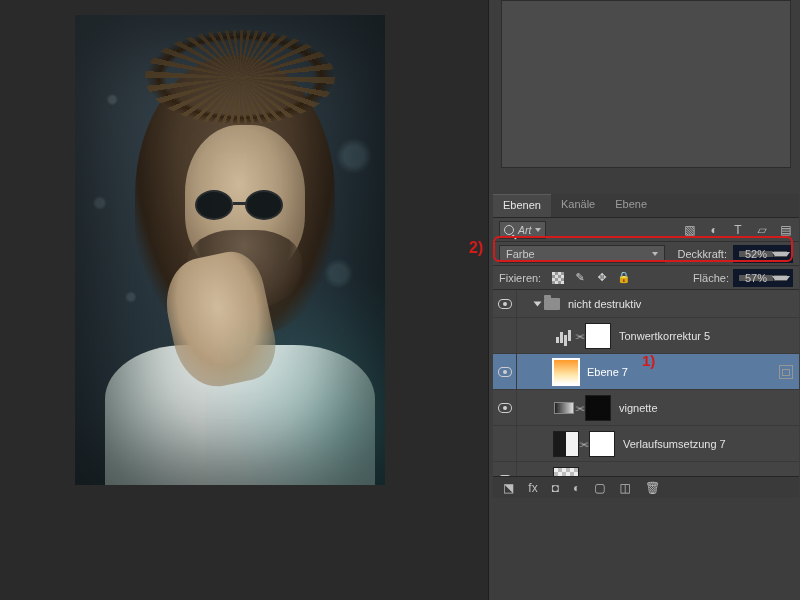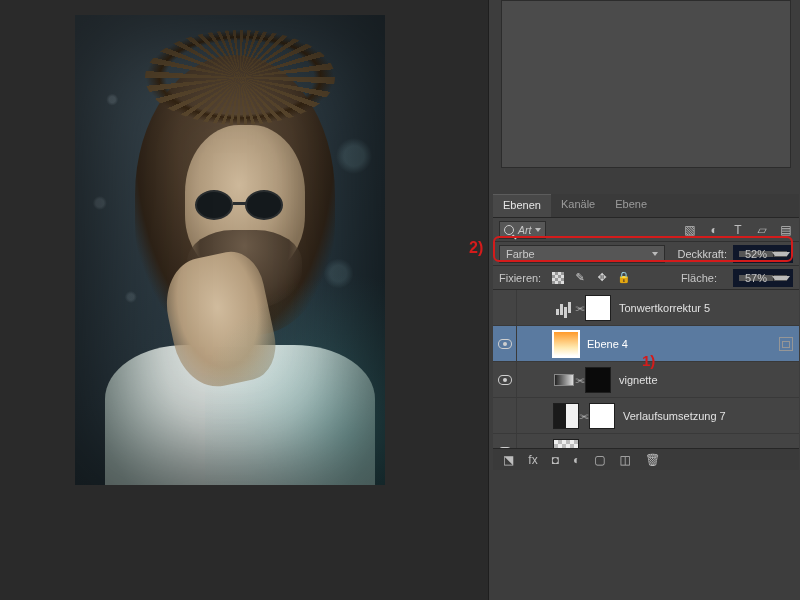--- a/index.html
+++ b/index.html
@@ -95,21 +95,21 @@
 
   .lock-row { background:#444; border-bottom:1px solid #2b2b2b; }
   .lock-icons { display:flex; gap:8px; margin-left:4px; }
   .li { width:14px;height:14px; display:flex;align-items:center;justify-content:center; color:#cfcfcf; font-size:11px;}
   .checker-icon { width:12px;height:12px;
     background:
       linear-gradient(45deg,#999 25%,transparent 25%,transparent 75%,#999 75%),
       linear-gradient(45deg,#999 25%,#ddd 25%,#ddd 75%,#999 75%);
     background-size:6px 6px; background-position:0 0,3px 3px;
   }
-  .fill-group { margin-left:auto; display:flex; align-items:center; gap:16px;}
+  .fill-group { margin-left:auto; display:flex; align-items:center; gap:4px;}
 
   .layer-list { background:#444; }
   .layer { display:flex; align-items:center; height:36px; border-bottom:1px solid #393939; padding-right:6px; }
   .layer.group { height:28px; }
   .eye-col { width:24px; display:flex; align-items:center; justify-content:center; border-right:1px solid #3a3a3a; height:100%;}
   .eye { width:14px; height:10px; border:1.3px solid #cfcfcf; border-radius: 60% 60% 60% 60% / 90% 90% 90% 90%; position:relative;}
   .eye:after{content:"";position:absolute;left:4px;top:2px;width:4px;height:4px;background:#cfcfcf;border-radius:50%;}
   .indent { width:18px; } .indent2 { width:36px; }
   .thumb { width:26px; height:26px; border:1px solid #1e1e1e; background:#888; flex-shrink:0; }
   .thumb.mask { background:#fff; }
@@ -228,39 +228,48 @@
           <span>57%</span>
           <div class="pct-dd">
               <span class="dd"></span>
             </div>
         </div>
       </div>
     </div>
 
     <div class="layer-list">
 
+      <div class="layer group">
+        <div class="eye-col">
+            <span class="eye"></span>
+          </div>
+        <div class="indent"></div>
+        <span class="tw"></span>
+        <span class="folder-ic"></span>
+        <span class="lname">nicht destruktiv</span>
+      </div>
 
       <div class="layer">
         <div class="eye-col"></div>
         <div class="indent2"></div>
         <div class="adj-ic">
             <div class="histo"></div>
           </div>
         <span class="link-ic">⫘</span>
         <div class="thumb mask"></div>
         <span class="lname">Tonwertkorrektur 5</span>
       </div>
 
       <div class="layer selected">
         <div class="eye-col">
             <span class="eye"></span>
           </div>
         <div class="indent2"></div>
         <div class="thumb grad sel"></div>
-        <span class="lname">Ebene 4</span>
+        <span class="lname">Ebene 7</span>
         <span class="trash-link"></span>
       </div>
 
 
       <div class="layer">
         <div class="eye-col">
             <span class="eye"></span>
           </div>
         <div class="indent2"></div>
         <div class="adj-ic">

